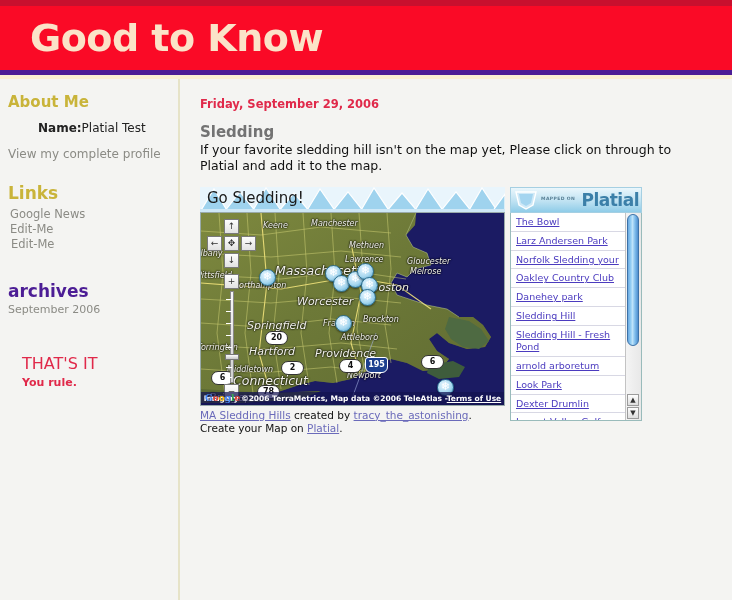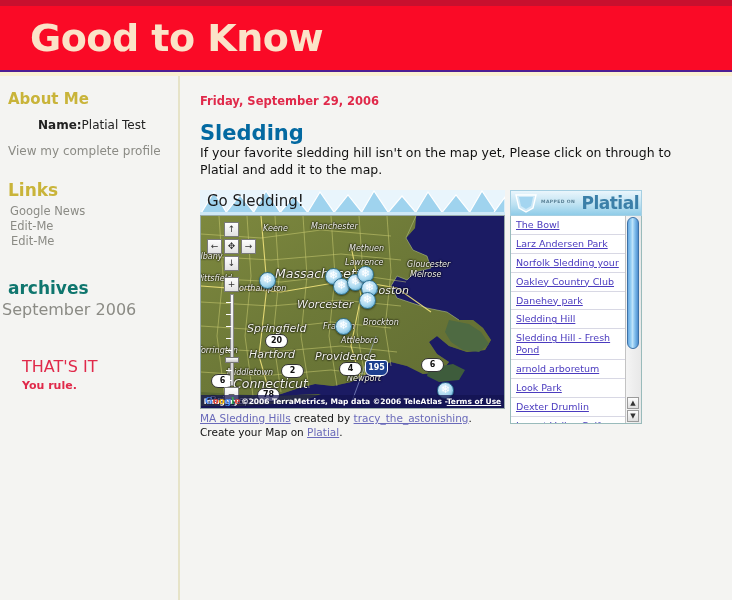--- a/index.html
+++ b/index.html
@@ -17,21 +17,21 @@
   }
 
   
   #banner-strip {
     height: 6px;
     background: #c8102e;
   }
   #banner {
     height: 64px;
     background: #fa0a26;
-    border-bottom: 2px solid #4c1d95;
+    border-bottom: 5px solid #4c1d95;
     display: flex;
     align-items: center;
     position: relative;
   }
   #banner-title {
     font-family: "DejaVu Sans", "Liberation Sans", sans-serif;
     font-size: 38px;
     font-weight: bold;
     color: #fbe3c8;
     letter-spacing: -0.5px;
@@ -61,21 +61,21 @@
   }
   .side-heading {
     color: #c9b43a;
     font-size: 15px;
     font-weight: bold;
     margin: 0 0 2px 8px;
     font-family: "DejaVu Sans", "Liberation Sans", sans-serif;
   }
   #about-heading { margin-top: 0; }
   #links-heading { margin-top: 22px; font-size: 17px; }
-  #archives-heading { margin-top: 30px; font-size: 17px; color: #0f766e; }
+  #archives-heading { margin-top: 30px; font-size: 17px; color: #4c1d95; }
 
   .profile-name {
     font-size: 12px;
     color: #222;
     font-weight: bold;
     margin: 10px 0 0 38px;
     font-family: "DejaVu Sans", "Liberation Sans", sans-serif;
   }
   .profile-name .pn-val { font-weight: normal; color: #222; }
 
@@ -85,23 +85,23 @@
     margin: 12px 0 0 8px;
   }
   .link-item {
     font-size: 11.5px;
     color: #8b8b85;
     margin: 1px 0 0 10px;
     display: block;
     text-decoration: none;
   }
   #archives-date {
-    font-size: 16px;
+    font-size: 11px;
     color: #8b8b85;
-    margin: 2px 0 0 2px;
+    margin: 2px 0 0 8px;
   }
   #thats-it {
     color: #e0294a;
     font-size: 16px;
     margin: 38px 0 0 22px;
     font-family: "DejaVu Sans", "Liberation Sans", sans-serif;
   }
   #you-rule {
     color: #e0294a;
     font-size: 11px;
@@ -116,22 +116,22 @@
     box-sizing: border-box;
     position: relative;
   }
   #post-date {
     color: #e0294a;
     font-size: 11.5px;
     font-weight: bold;
     margin: 0 0 14px 0;
   }
   #post-title {
-    color: #0369a1;
-    font-size: 21px;
+    color: #737373;
+    font-size: 15px;
     font-weight: bold;
     margin: 0 0 1px 0;
     line-height: 1.05;
     font-family: "DejaVu Sans", "Liberation Sans", sans-serif;
   }
   #post-body {
     color: #111;
     font-size: 12.5px;
     line-height: 1.32;
     margin: 0 0 12px 0;

